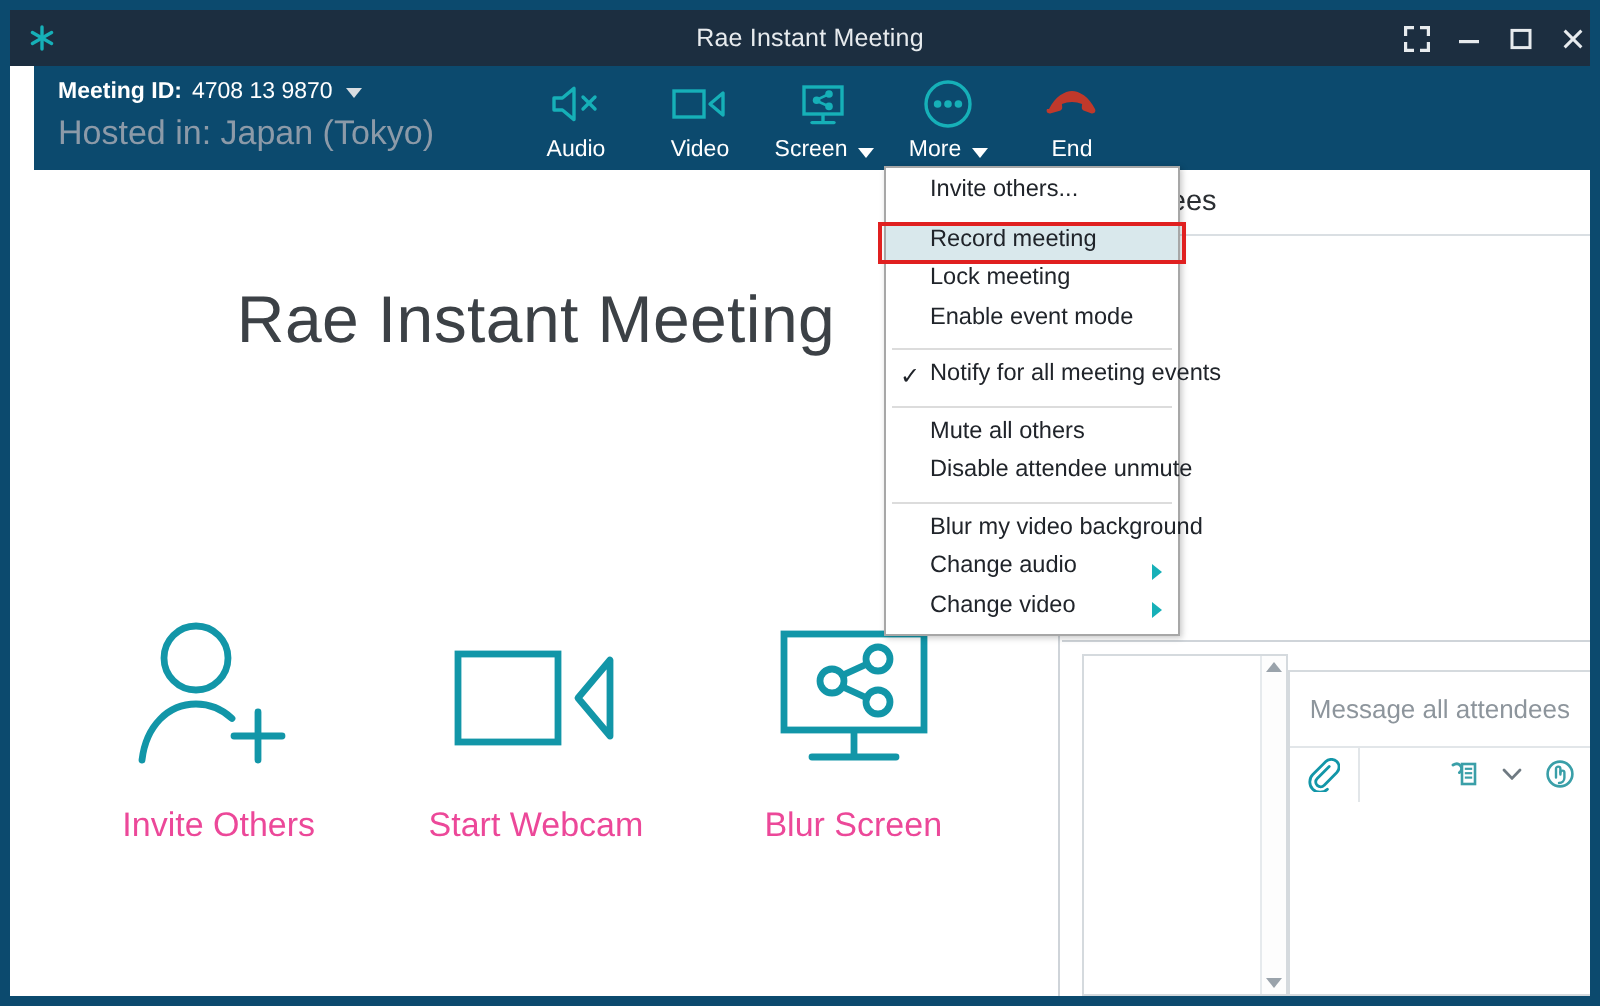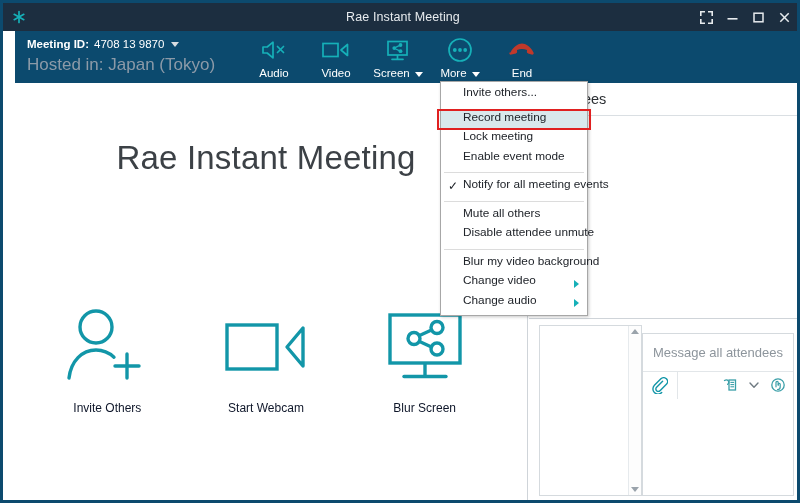--- a/index.html
+++ b/index.html
@@ -6,21 +6,21 @@
   html, body {
     width: 800px; height: 503px;
     font-family: "Liberation Sans", sans-serif;
     background: #ffffff;
     overflow: hidden;
   }
   #app {
     position: relative;
     width: 800px; height: 503px;
     background: #ffffff;
-    border: 3px solid #0c4a6e;
+    border: 5px solid #0c4a6e;
     overflow: hidden;
   }
 
   
   #titlebar {
     position: absolute; left: 0; top: 0;
     width: 800px; height: 28px;
     background: #1c2e40;
     display: flex; align-items: center;
   }
@@ -66,21 +66,21 @@
     width: 0; height: 0;
     border-left: 4px solid transparent;
     border-right: 4px solid transparent;
     border-top: 5px solid #d9dde1;
     margin-left: 2px;
   }
   #meetinfo .host {
     font-size: 17px; color: #8c9aa8; margin-top: 5px;
   }
   .tbtns {
-    position: absolute; left: 228px; top: 2px;
+    position: absolute; left: 240px; top: 2px;
     display: flex; align-items: flex-start;
   }
   .tbtn {
     width: 62px;
     display: flex; flex-direction: column; align-items: center;
     cursor: default;
     padding-top: 4px;
   }
   .tbtn .ico { height: 26px; display:flex; align-items:center; justify-content:center; }
   .tbtn .cap {
@@ -120,21 +120,21 @@
     padding: 0 24px;
   }
   .action {
     width: 150px;
     display: flex; flex-direction: column; align-items: center;
     cursor: default;
   }
   .action .aico { height: 82px; display:flex; align-items:center; justify-content:center; }
   .action .alabel {
     margin-top: 14px;
-    font-size: 12px; color: #0f172a;
+    font-size: 17px; color: #ec4899;
   }
 
   
   #rightpanel {
     position: absolute; left: 526px; top: 80px;
     width: 273px; height: 421px;
     background: #ffffff;
     display: flex; flex-direction: column;
   }
   #attendees-head {
@@ -515,24 +515,24 @@
       <span>Mute all others</span>
     </div>
     <div class="mi">
       <span>Disable attendee unmute</span>
     </div>
     <div class="msep"></div>
     <div class="mi">
       <span>Blur my video background</span>
     </div>
     <div class="mi">
+      <span>Change audio</span>
+      <span class="submenu-arrow"></span>
+    </div>
+    <div class="mi">
       <span>Change video</span>
       <span class="submenu-arrow"></span>
     </div>
-    <div class="mi">
-      <span>Change audio</span>
-      <span class="submenu-arrow"></span>
-    </div>
   </div>
 
   <div id="rec-annotation"></div>
 
 </div>
 
 </body></html>

